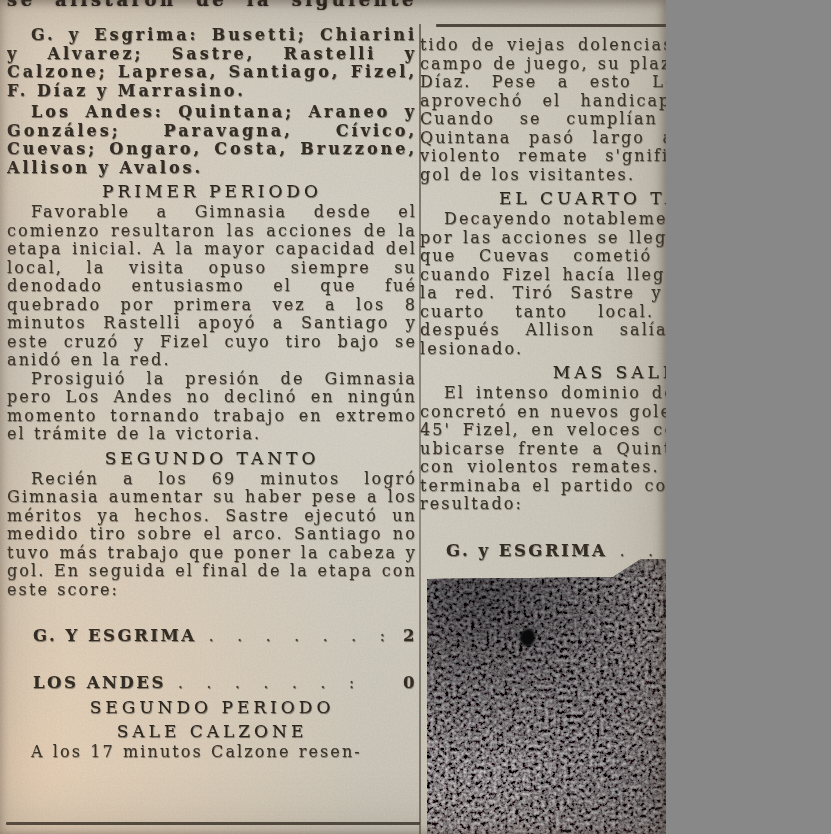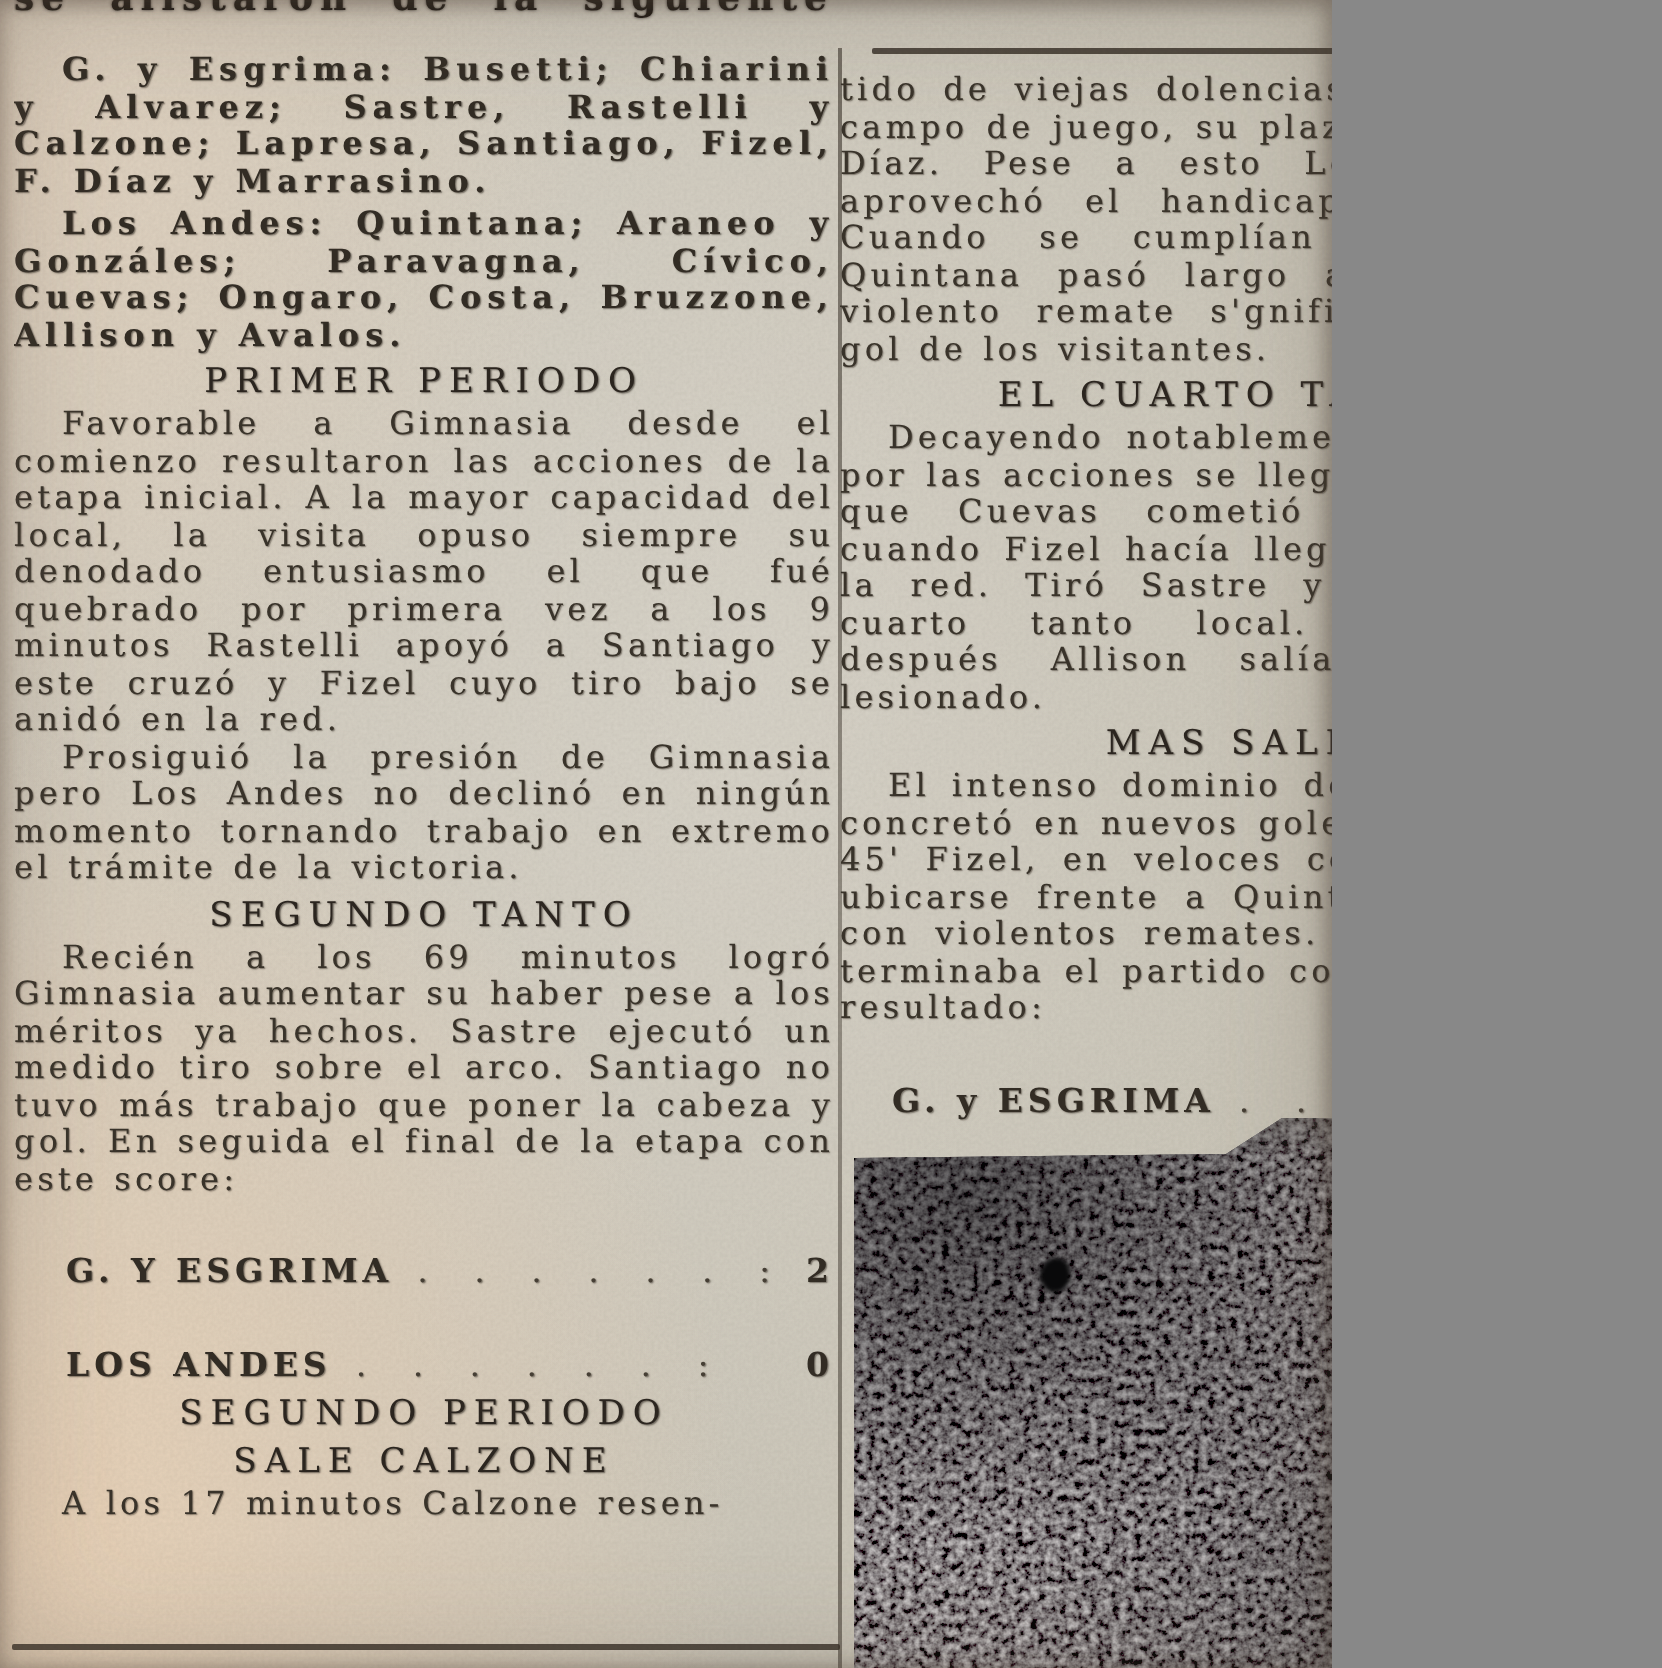--- a/index.html
+++ b/index.html
@@ -98,21 +98,21 @@
 
   <div class="rule rule-bottom-left"></div>
 
   <div class="col col-left">
     <div class="cut-line">
       <span class="inner">se alistaron de la siguiente manera:</span>
     </div>
     <p class="lineup">G. y Esgrima: Busetti; Chiarini y Alvarez; Sastre, Rastelli y Calzone; Lapresa, Santiago, Fizel, F. Díaz y Marrasino.</p>
     <p class="lineup">Los Andes: Quintana; Araneo y Gonzáles; Paravagna, Cívico, Cuevas; Ongaro, Costa, Bruzzone, Allison y Avalos.</p>
     <h2 class="heading">PRIMER PERIODO</h2>
-    <p class="para">Favorable a Gimnasia desde el comienzo resultaron las acciones de la etapa inicial. A la mayor capacidad del local, la visita opuso siempre su denodado entusiasmo el que fué quebrado por primera vez a los 9 minutos Rastelli apoyó a Santiago y este cruzó y Fizel cuyo tiro bajo se anidó en la red.</p>
+    <p class="para">Favorable a Gimnasia desde el comienzo resultaron las acciones de la etapa inicial. A la mayor capacidad del local, la visita opuso siempre su denodado entusiasmo el que fué quebrado por primera vez a los 8 minutos Rastelli apoyó a Santiago y este cruzó y Fizel cuyo tiro bajo se anidó en la red.</p>
     <p class="para">Prosiguió la presión de Gimnasia pero Los Andes no declinó en ningún momento tornando trabajo en extremo el trámite de la victoria.</p>
     <h2 class="heading">SEGUNDO TANTO</h2>
     <p class="para">Recién a los 69 minutos logró Gimnasia aumentar su haber pese a los méritos ya hechos. Sastre ejecutó un medido tiro sobre el arco. Santiago no tuvo más trabajo que poner la cabeza y gol. En seguida el final de la etapa con este score:</p>
 
     <div class="score-block">
       <div class="score-row">
         <span class="score-team">G. Y ESGRIMA</span>
         <span class="score-dots">. . . . . . :</span>
         <span class="score-value">2</span>
       </div>

